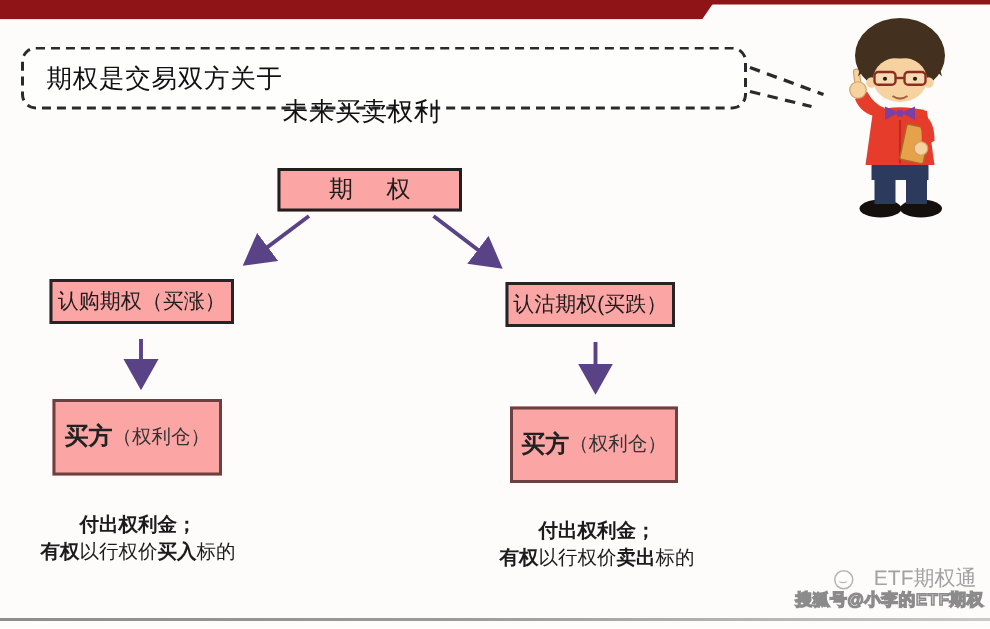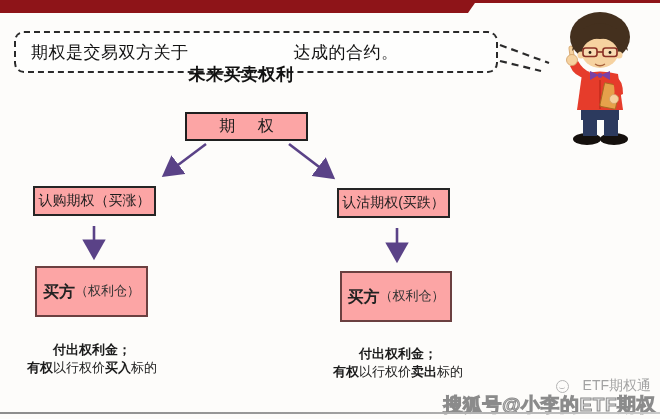--- a/index.html
+++ b/index.html
@@ -18,21 +18,21 @@
     position:absolute; left:0; top:0; width:660px; height:3px;
     background:#8e1418;
   }
   .bubble {
     position:absolute; left:14px; top:31px; width:484px; height:42px;
     border:2px dashed #2a2a2a; border-radius:10px;
     display:flex; align-items:center; padding-left:15px;
     font-size:17px; color:#111; background:rgba(255,255,255,.6);
     letter-spacing:.5px; white-space:nowrap;
   }
-  .bubble b { font-weight:bold;margin-top:44px; }
+  .bubble b { font-weight:normal;margin-top:44px; }
   .flow-box {
     position:absolute; display:flex; align-items:center; justify-content:center;
     background:#fca5a5; color:#1d1d1d; text-align:center;
   }
   .box-root {
     left:185px; top:112px; width:123px; height:29px;
     border:2px solid #1f1f1f; font-size:16px; letter-spacing:9px;
     padding-left:9px; font-weight:500;
   }
   .box-call {
@@ -65,42 +65,41 @@
   .wm-logo {
     width:13px; height:13px; border:1.5px solid #b5b5b5; border-radius:50%;
     display:inline-block; position:relative;
   }
   .wm-logo::before {
     content:""; position:absolute; left:2px; top:3px; width:6px; height:4px;
     border-bottom:1.5px solid #b5b5b5; border-radius:50%;
   }
   .wm-account {
     position:absolute; right:4px; top:392px;
-    font-size:19px; font-weight:bold; color:#e3e3e3;
+    font-size:11px; font-weight:bold; color:#e3e3e3;
     -webkit-text-stroke:1px #8b8b8b;
     letter-spacing:.5px;
   }
   .bottom-line {
     position:absolute; left:0; top:412px; width:660px; height:2px;
     background:linear-gradient(90deg,#8d8d8d 0%,#9a9a9a 45%,#c9c9c9 100%);
   }
   svg.overlay { position:absolute; left:0; top:0; pointer-events:none; }
 </style>
 </head>
 <body>
 
 <div class="page">
 
   <div class="top-bar"></div>
   <div class="top-line"></div>
 
   <div class="bubble">
     <span>期权是交易双方关于</span>
       <b>未来买卖权利</b>
-      <span>达成的合约。</span>
   </div>
 
   <div class="flow-box box-root">期 权</div>
   <div class="flow-box box-call">认购期权（买涨）</div>
   <div class="flow-box box-put">认沽期权(买跌）</div>
 
   <div class="flow-box box-buyer buyer-left">
     <span class="l1">买方</span>
     <span class="l2">（权利仓）</span>
   </div>

